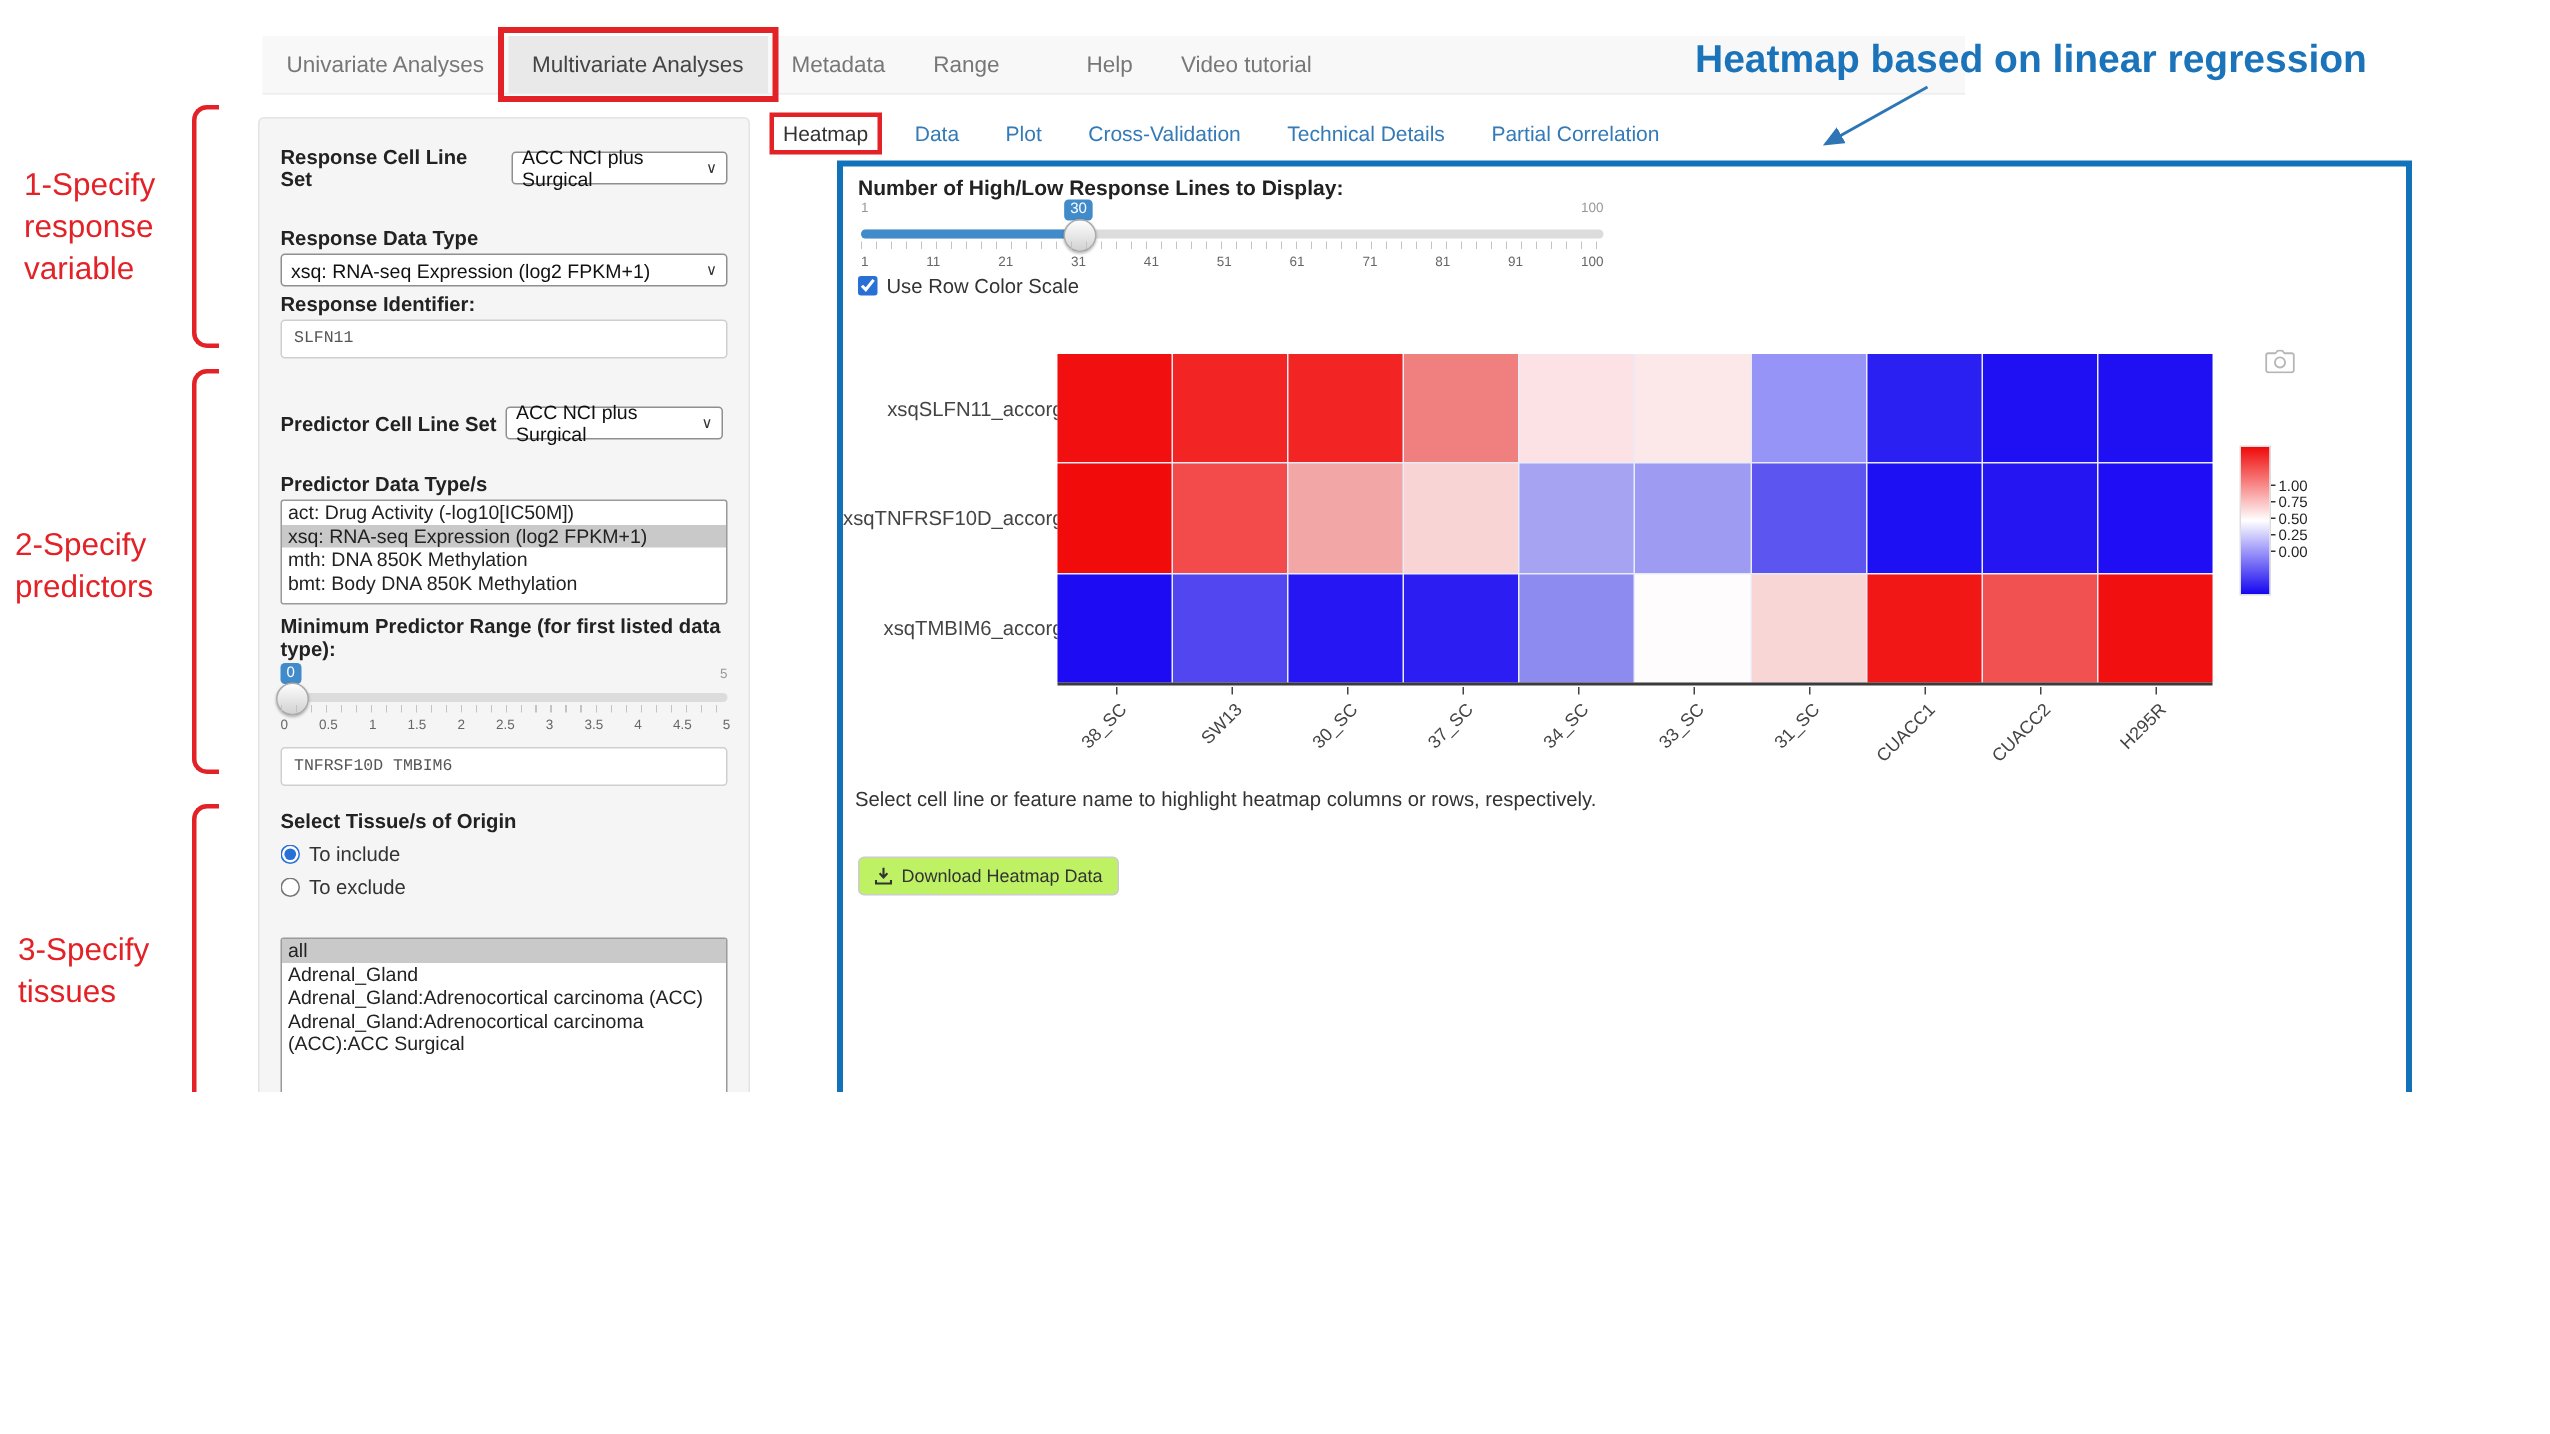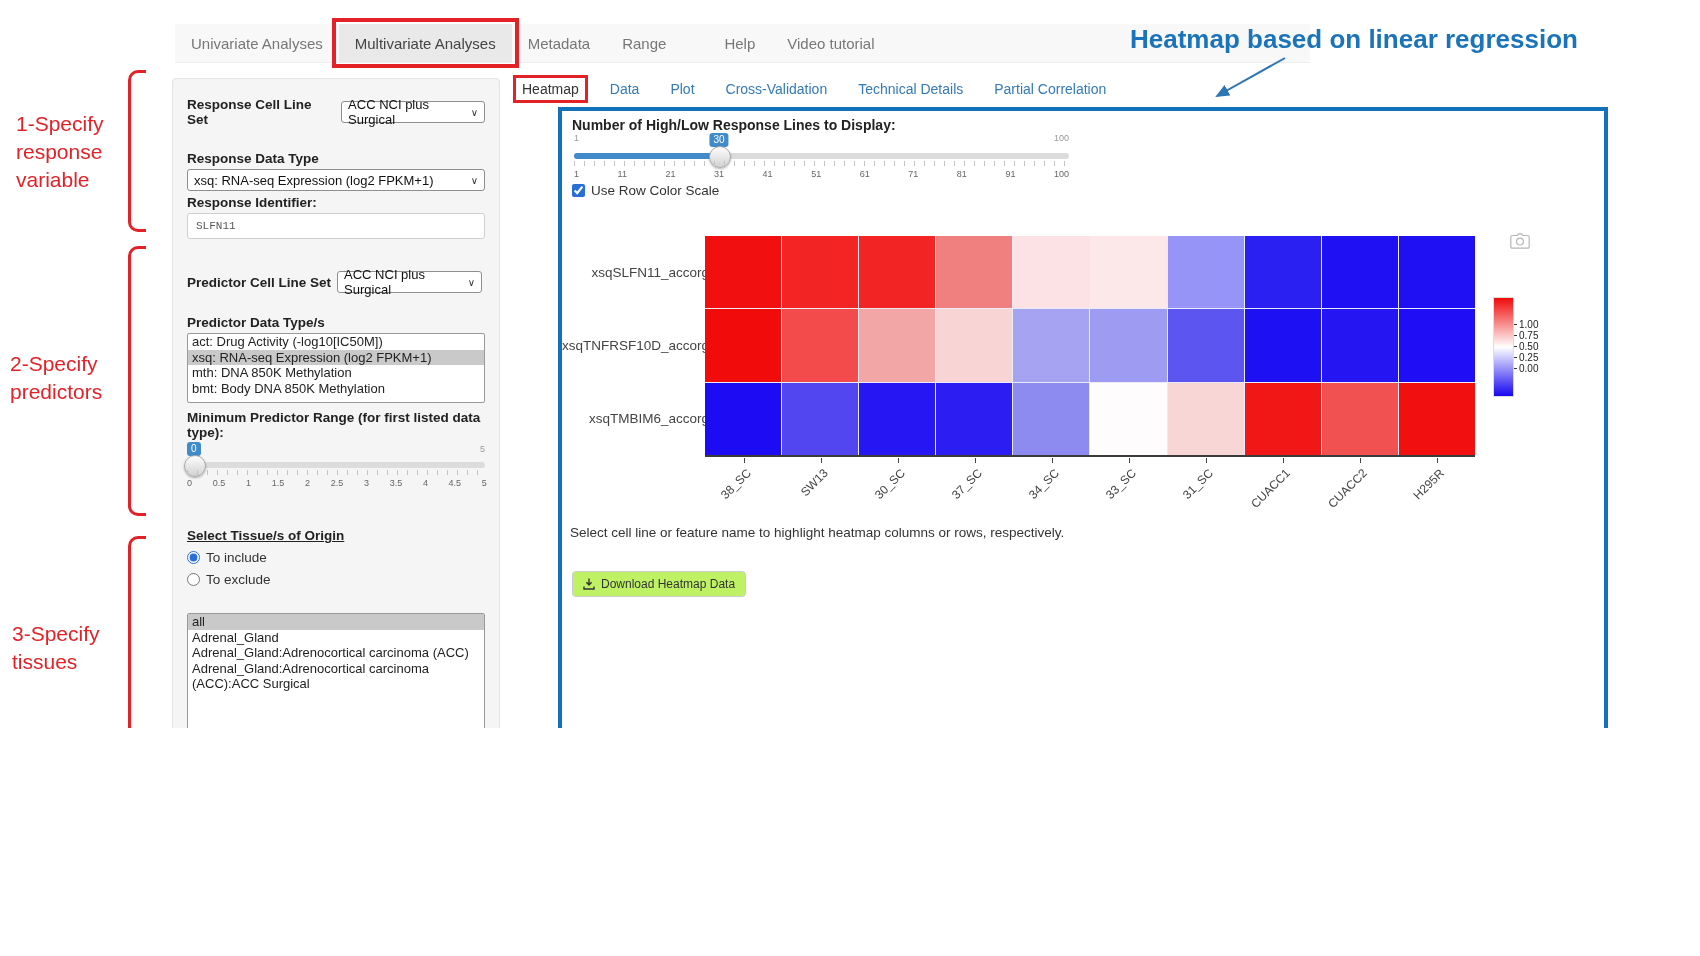--- a/index.html
+++ b/index.html
@@ -218,22 +218,23 @@
           <span>2</span>
           <span>2.5</span>
           <span>3</span>
           <span>3.5</span>
           <span>4</span>
           <span>4.5</span>
           <span>5</span>
         </div>
     </div>
 
-
-    <div class="frm-label" style="margin-top:34px;text-decoration:underline;">Select Tissue/s of Origin</div>
+    <input class="txt-input" style="margin-top: 4px;" type="text" value="TNFRSF10D TMBIM6">
+
+    <div class="frm-label" style="margin-top:16px;">Select Tissue/s of Origin</div>
     <label class="radio-row">
       <input type="radio" name="tissue-mode" checked="" style="">
       <span>To include</span>
     </label>
     <label class="radio-row">
       <input type="radio" name="tissue-mode" style="">
       <span>To exclude</span>
     </label>
 
     <div class="listbox" style="margin-top:26px;height:124px;">

